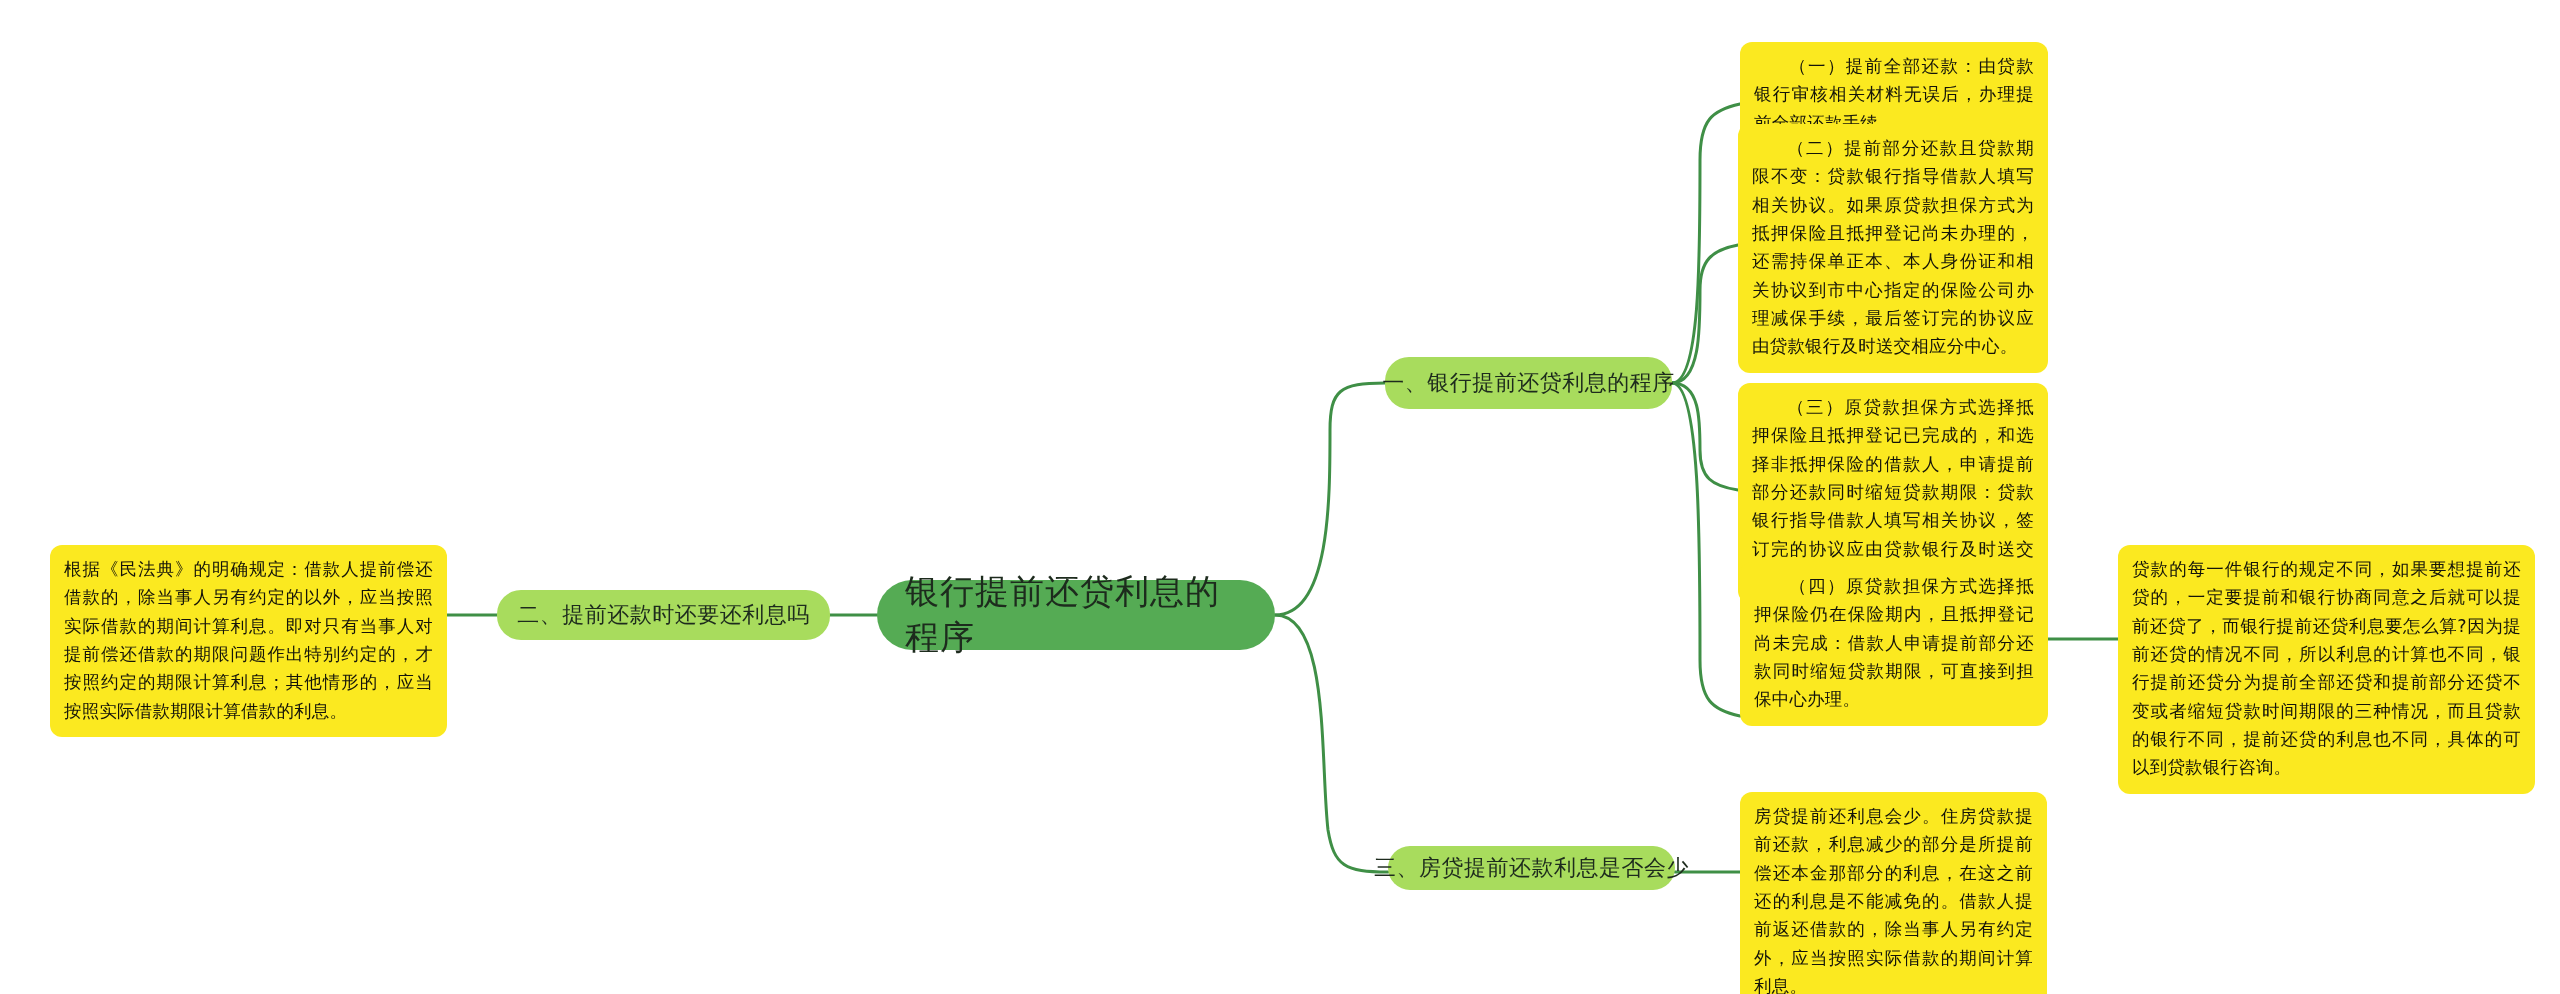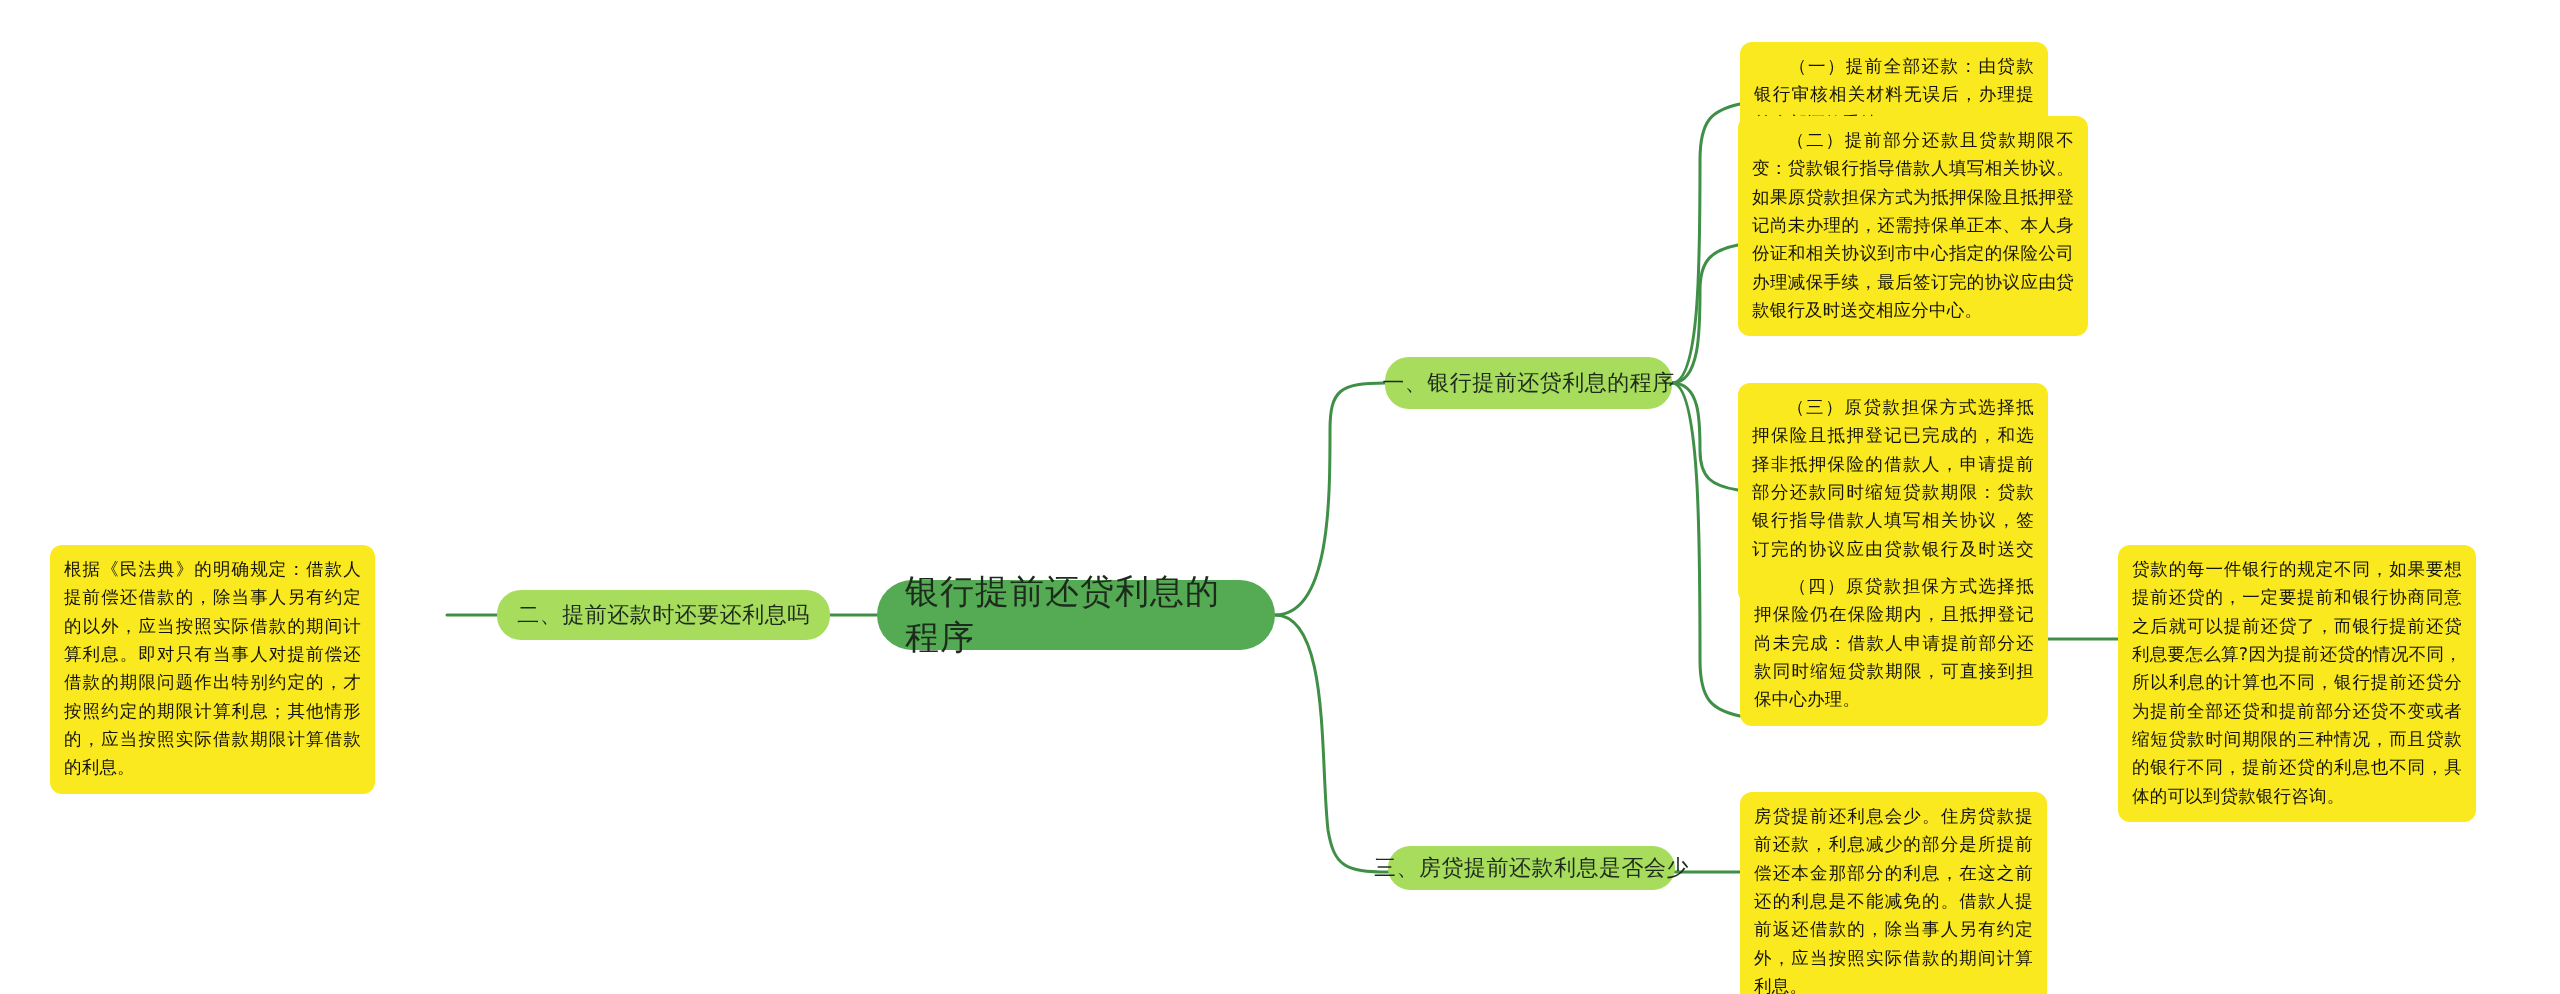--- a/index.html
+++ b/index.html
@@ -105,41 +105,41 @@
   </div>
 
   <div class="node branch-node" style="left:1385px; top:357px; width:287px; height:52px;">
     <span>一、银行提前还贷利息的程序</span>
   </div>
 
   <div class="node leaf-node" data-indent="true" style="left:1740px; top:42px; width:308px;">
     <span>（一）提前全部还款：由贷款银行审核相关材料无误后，办理提前全部还款手续。</span>
   </div>
 
-  <div class="node leaf-node" data-indent="true" style="left:1738px; top:116px; width:350px;">
+  <div class="node leaf-node" data-indent="true" style="left:1738px; top:124px; width:310px;">
     <span>（二）提前部分还款且贷款期限不变：贷款银行指导借款人填写相关协议。如果原贷款担保方式为抵押保险且抵押登记尚未办理的，还需持保单正本、本人身份证和相关协议到市中心指定的保险公司办理减保手续，最后签订完的协议应由贷款银行及时送交相应分中心。</span>
   </div>
 
   <div class="node leaf-node" data-indent="true" style="left:1738px; top:383px; width:310px;">
     <span>（三）原贷款担保方式选择抵押保险且抵押登记已完成的，和选择非抵押保险的借款人，申请提前部分还款同时缩短贷款期限：贷款银行指导借款人填写相关协议，签订完的协议应由贷款银行及时送交相应分中心。</span>
   </div>
 
   <div class="node leaf-node" data-indent="true" style="left:1740px; top:562px; width:308px;">
     <span>（四）原贷款担保方式选择抵押保险仍在保险期内，且抵押登记尚未完成：借款人申请提前部分还款同时缩短贷款期限，可直接到担保中心办理。</span>
   </div>
 
-  <div class="node leaf-node" style="left:2118px; top:545px; width:358px;">
+  <div class="node leaf-node" style="left:2118px; top:545px; width:417px;">
     <span>贷款的每一件银行的规定不同，如果要想提前还贷的，一定要提前和银行协商同意之后就可以提前还贷了，而银行提前还贷利息要怎么算?因为提前还贷的情况不同，所以利息的计算也不同，银行提前还贷分为提前全部还贷和提前部分还贷不变或者缩短贷款时间期限的三种情况，而且贷款的银行不同，提前还贷的利息也不同，具体的可以到贷款银行咨询。</span>
   </div>
 
   <div class="node branch-node" style="left:497px; top:590px; width:333px; height:50px;">
     <span>二、提前还款时还要还利息吗</span>
   </div>
 
-  <div class="node leaf-node" style="left:50px; top:545px; width:325px;">
+  <div class="node leaf-node" style="left:50px; top:545px; width:397px;">
     <span>根据《民法典》的明确规定：借款人提前偿还借款的，除当事人另有约定的以外，应当按照实际借款的期间计算利息。即对只有当事人对提前偿还借款的期限问题作出特别约定的，才按照约定的期限计算利息；其他情形的，应当按照实际借款期限计算借款的利息。</span>
   </div>
 
   <div class="node branch-node" style="left:1388px; top:846px; width:287px; height:44px;">
     <span>三、房贷提前还款利息是否会少</span>
   </div>
 
   <div class="node leaf-node" style="left:1740px; top:792px; width:307px;">
     <span>房贷提前还利息会少。住房贷款提前还款，利息减少的部分是所提前偿还本金那部分的利息，在这之前还的利息是不能减免的。借款人提前返还借款的，除当事人另有约定外，应当按照实际借款的期间计算利息。</span>
   </div>

